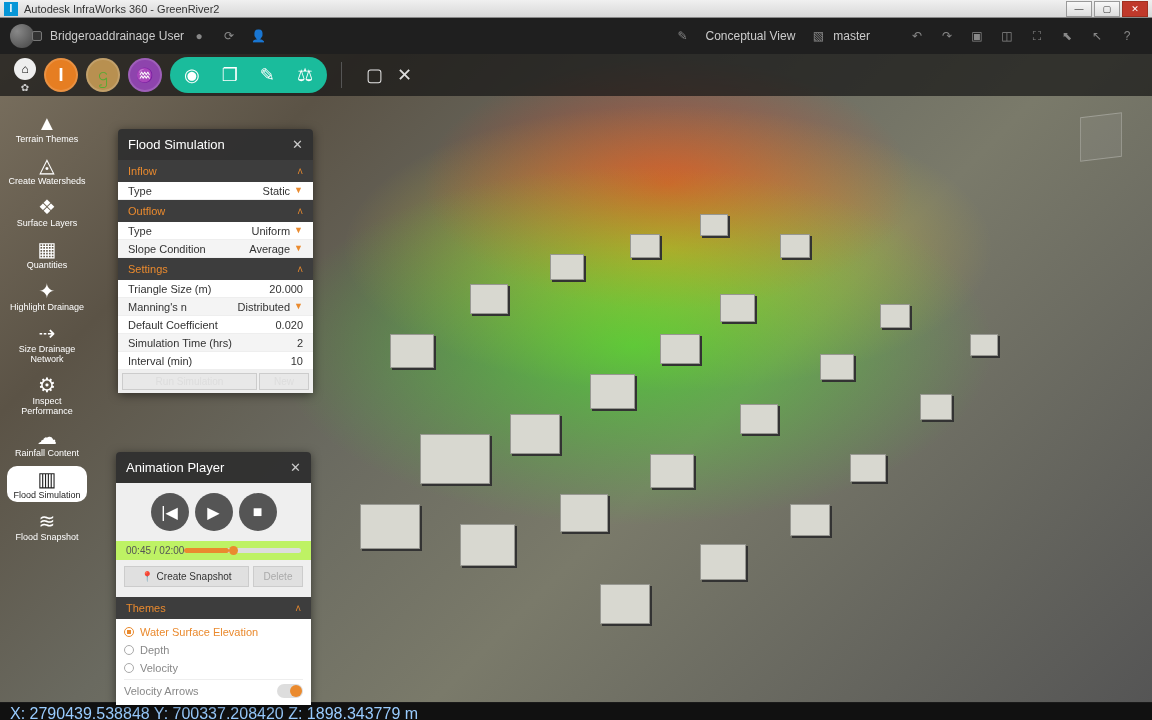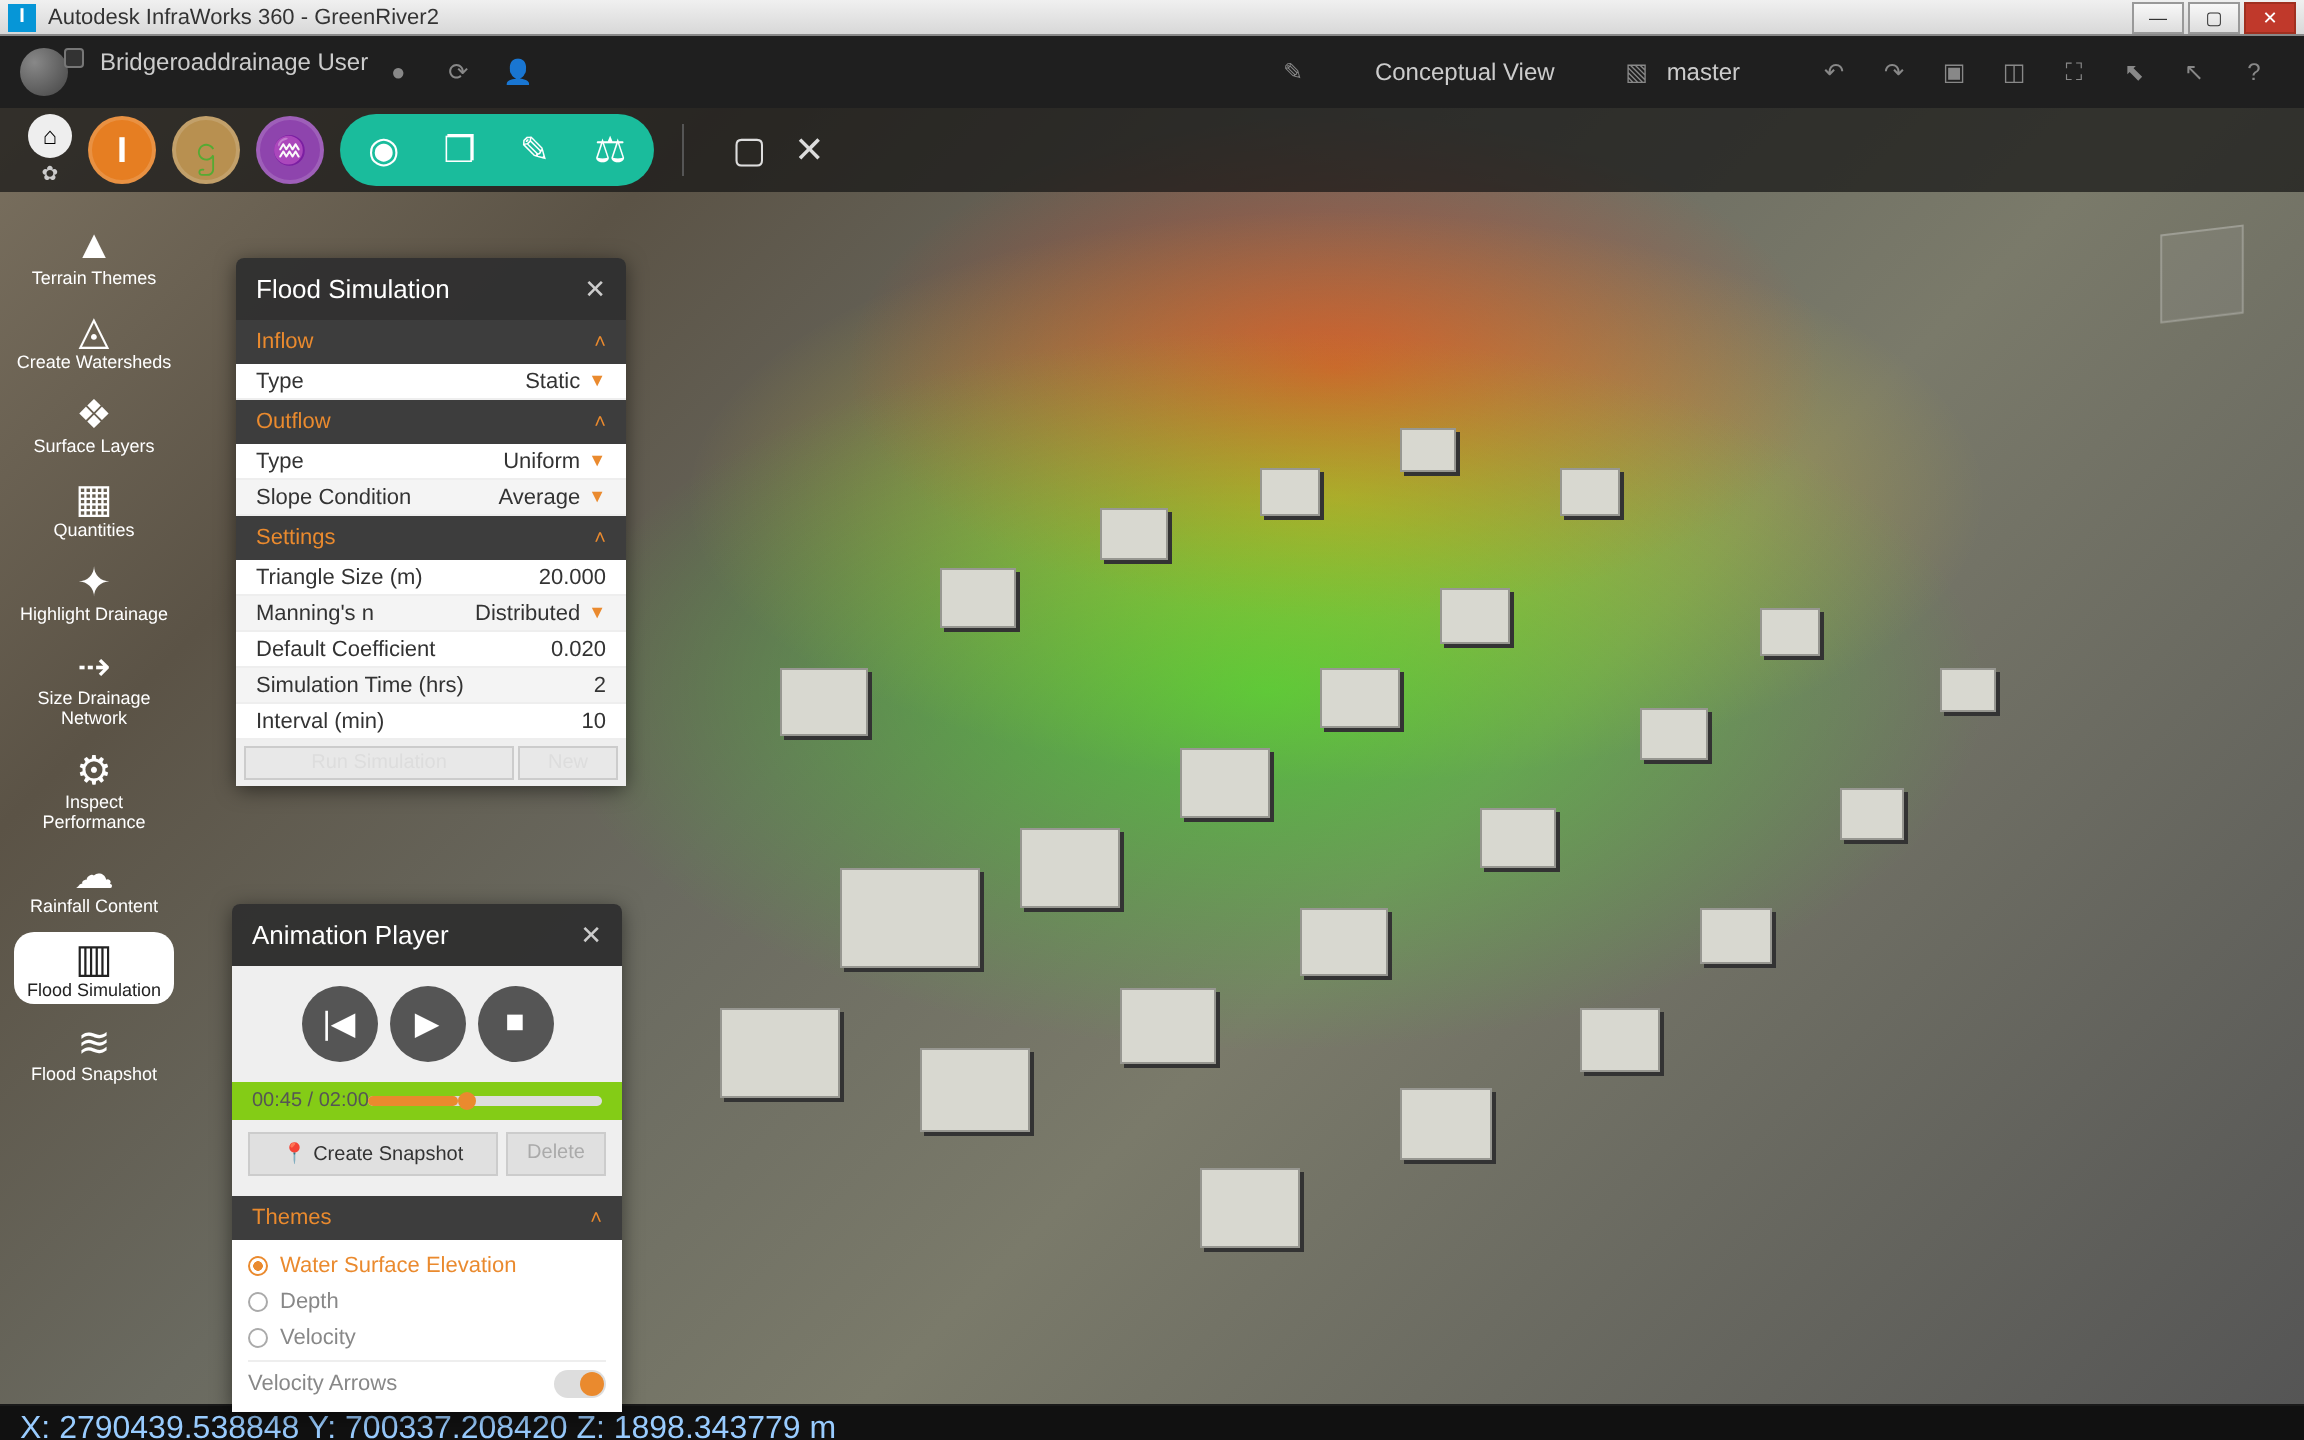--- a/index.html
+++ b/index.html
@@ -8,21 +8,21 @@
 
 .titlebar { height: 18px; background: linear-gradient(#f0f0f0,#d8d8d8); display: flex; align-items: center; padding: 0 4px; font-size: 11px; color: #333; border-bottom:1px solid #888; }
 .titlebar .app-icon { width: 14px; height: 14px; background: #0696d7; margin-right: 6px; display:inline-flex;align-items:center;justify-content:center;color:#fff;font-weight:bold;font-size:10px;}
 .titlebar .win-controls { margin-left: auto; display: flex; }
 .titlebar .win-btn { width: 26px; height: 16px; border:1px solid #999; margin-left:2px; background:linear-gradient(#f8f8f8,#ddd); display:flex;align-items:center;justify-content:center;font-size:9px;}
 .titlebar .win-close { background:#c0392b;color:#fff;border-color:#a03020;}
 
 
 .topbar { height: 36px; background: #1f1f1f; display: flex; align-items: center; padding: 0 10px; color: #ccc; font-size: 12px; }
 .avatar { width: 24px; height: 24px; border-radius: 50%; background: radial-gradient(circle at 30% 30%, #888, #444); margin-right: 6px; }
-.userchip { display:flex; align-items:flex-start;}
+.userchip { display:flex; align-items:center;}
 .userchip .lines { width:10px;height:10px;border:1px solid #777;border-radius:2px;margin-left:-8px;margin-right:8px;background:#333;}
 .top-icon { width: 26px; height: 26px; display:flex;align-items:center;justify-content:center; color:#888; margin:0 2px; border-radius:3px;}
 .spacer { flex: 1; }
 
 
 .ribbon { height: 42px; background: rgba(20,20,20,0.7); display:flex;align-items:center;padding:0 14px;gap:8px;position:relative;z-index:5;}
 .rib-circle { width:34px;height:34px;border-radius:50%;display:flex;align-items:center;justify-content:center;border:2px solid rgba(255,255,255,.15);}
 .home-circle{width:22px;height:22px;background:#eee;border-radius:50%;display:flex;align-items:center;justify-content:center;font-size:12px;}
 .rib-orange{background:#e67e22;}
 .rib-tan{background:#b89050;}
@@ -61,21 +61,21 @@
 .row .val{color:#333;}
 .row .dd{color:#ea8a2e;margin-left:4px;font-size:9px;}
 .row.alt{background:#f4f4f4;}
 .btnrow{display:flex;gap:2px;padding:3px 4px;background:#efefef;}
 .btn{flex:1;background:#e8e8e8;border:1px solid #ccc;padding:2px 4px;font-size:10px;text-align:center;cursor:pointer;}
 .btn.sm{flex:0 0 50px;}
 
 
 .anim-ctrl{display:flex;justify-content:center;gap:6px;padding:10px;background:#efefef;}
 .pbtn{width:38px;height:38px;border-radius:50%;background:#555;display:flex;align-items:center;justify-content:center;color:#fff;font-size:16px;cursor:pointer;}
-.timerow{display:flex;align-items:center;padding:4px 10px;background:#84cc16;font-size:10px;color:#555;gap:0;}
+.timerow{display:flex;align-items:center;padding:4px 10px;background:#bef264;font-size:10px;color:#555;gap:0;}
 .prog{flex:1;height:5px;background:#ddd;border-radius:3px;position:relative;}
 .prog .fill{position:absolute;left:0;top:0;bottom:0;width:38%;background:#ea8a2e;border-radius:3px;}
 .prog .knob{position:absolute;left:38%;top:-2px;width:9px;height:9px;border-radius:50%;background:#ea8a2e;}
 .snap-row{display:flex;gap:4px;padding:6px 8px 10px;background:#efefef;}
 .snap-btn{flex:1;background:#e0e0e0;border:1px solid #ccc;padding:4px;font-size:10px;text-align:center;cursor:pointer;color:#333;}
 .snap-btn.dis{color:#aaa;}
 
 .themes-body{background:#fff;padding:4px 8px;}
 .radio-row{display:flex;align-items:center;padding:3px 0;color:#888;font-size:11px;gap:6px;}
 .radio-row.sel{color:#ea8a2e;}
@@ -105,21 +105,21 @@
   <div class="userchip">
     <div class="avatar"></div>
     <div class="lines"></div>
     <span>Bridgeroaddrainage User</span>
   </div>
   <div class="top-icon">●</div>
   <div class="top-icon">⟳</div>
   <div class="top-icon">👤</div>
   <div class="spacer"></div>
   <div class="top-icon">✎</div>
-  <span style="margin:0 26px;text-align:right;">Conceptual View</span>
+  <span style="margin:0 8px;text-align:right;">Conceptual View</span>
   <div class="top-icon">▧</div>
   <span style="margin-right:32px;">master</span>
   <div class="top-icon">↶</div>
   <div class="top-icon">↷</div>
   <div class="top-icon">▣</div>
   <div class="top-icon">◫</div>
   <div class="top-icon">⛶</div>
   <div class="top-icon">⬉</div>
   <div class="top-icon">↖</div>
   <div class="top-icon">?</div>

